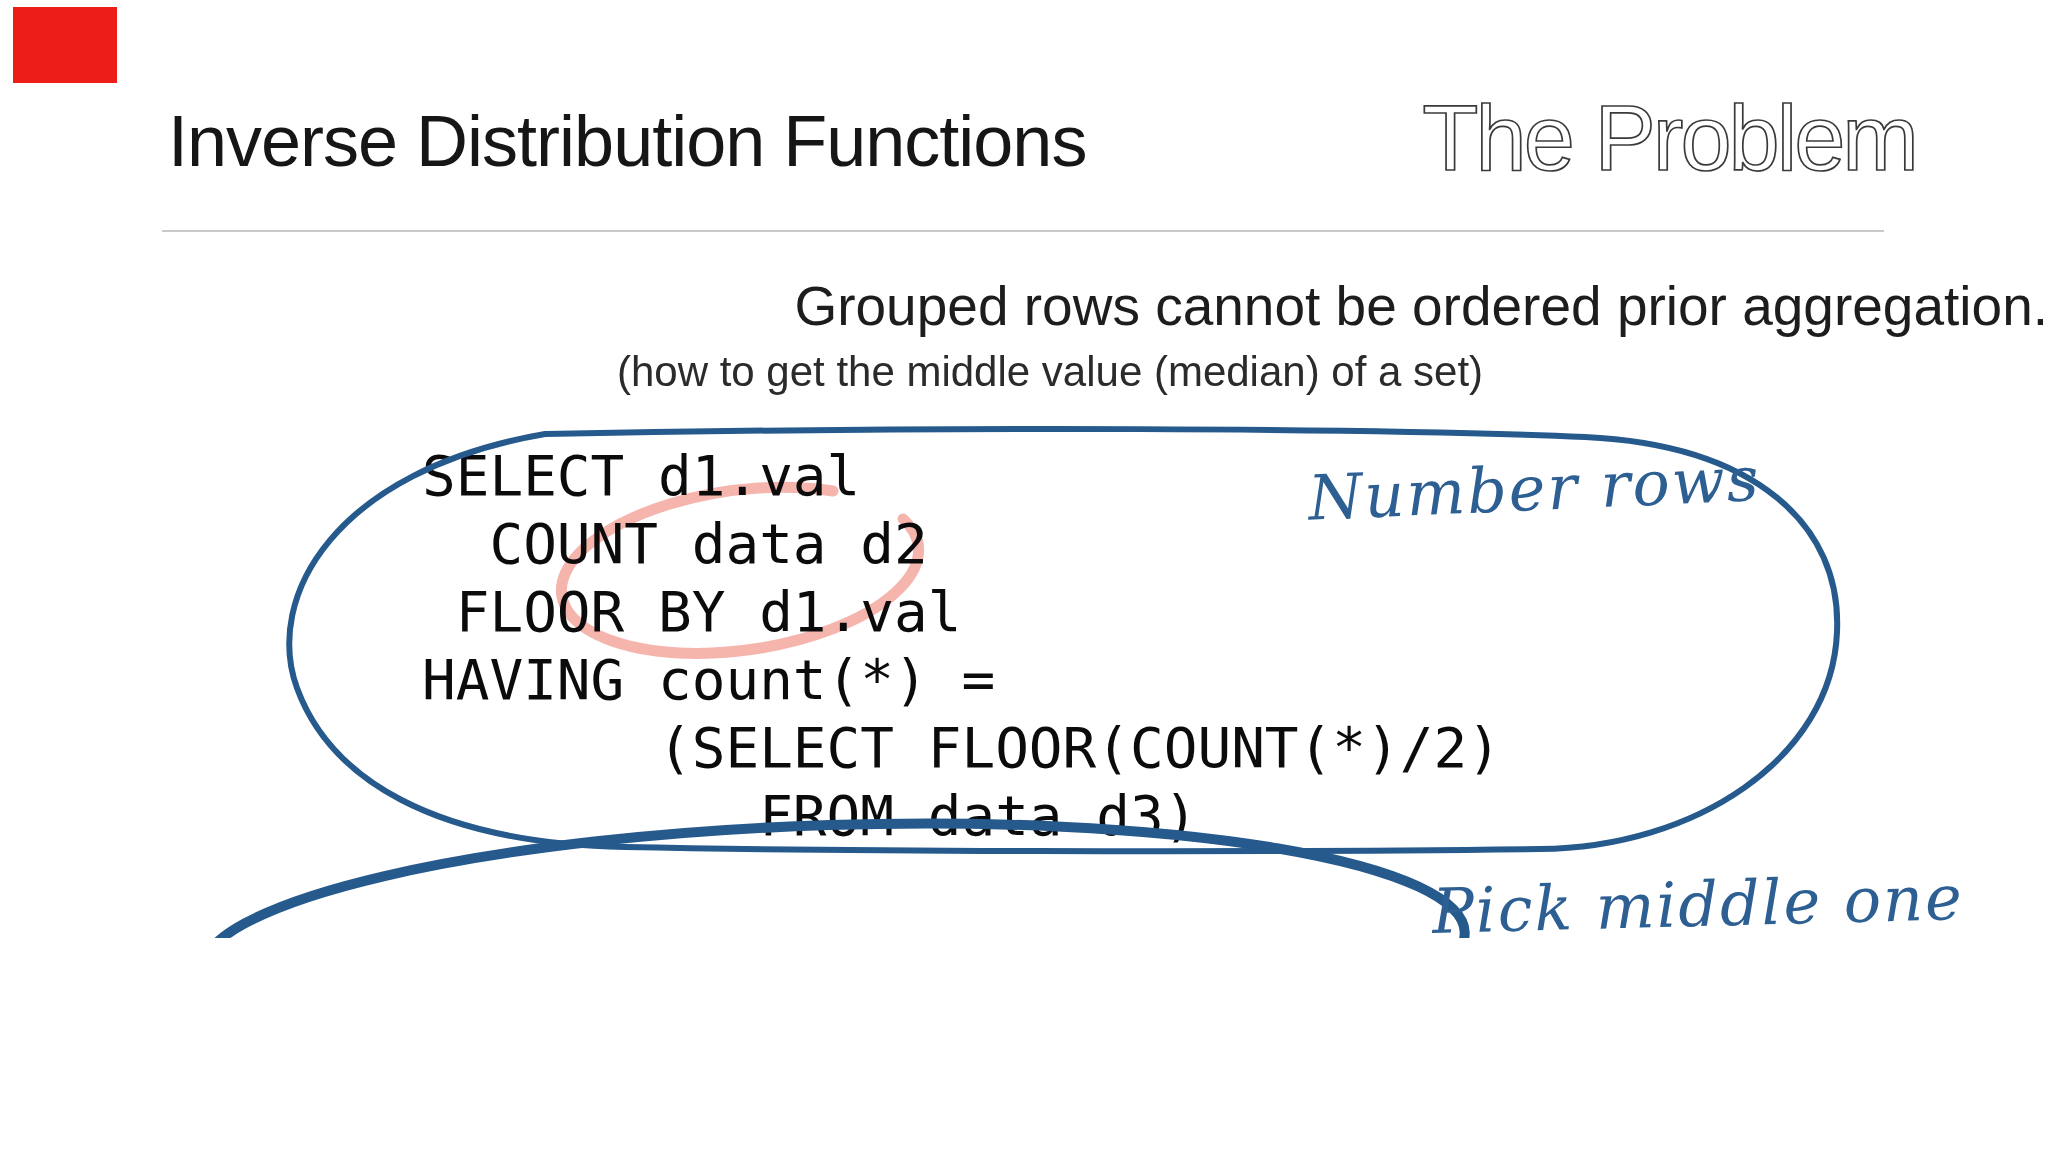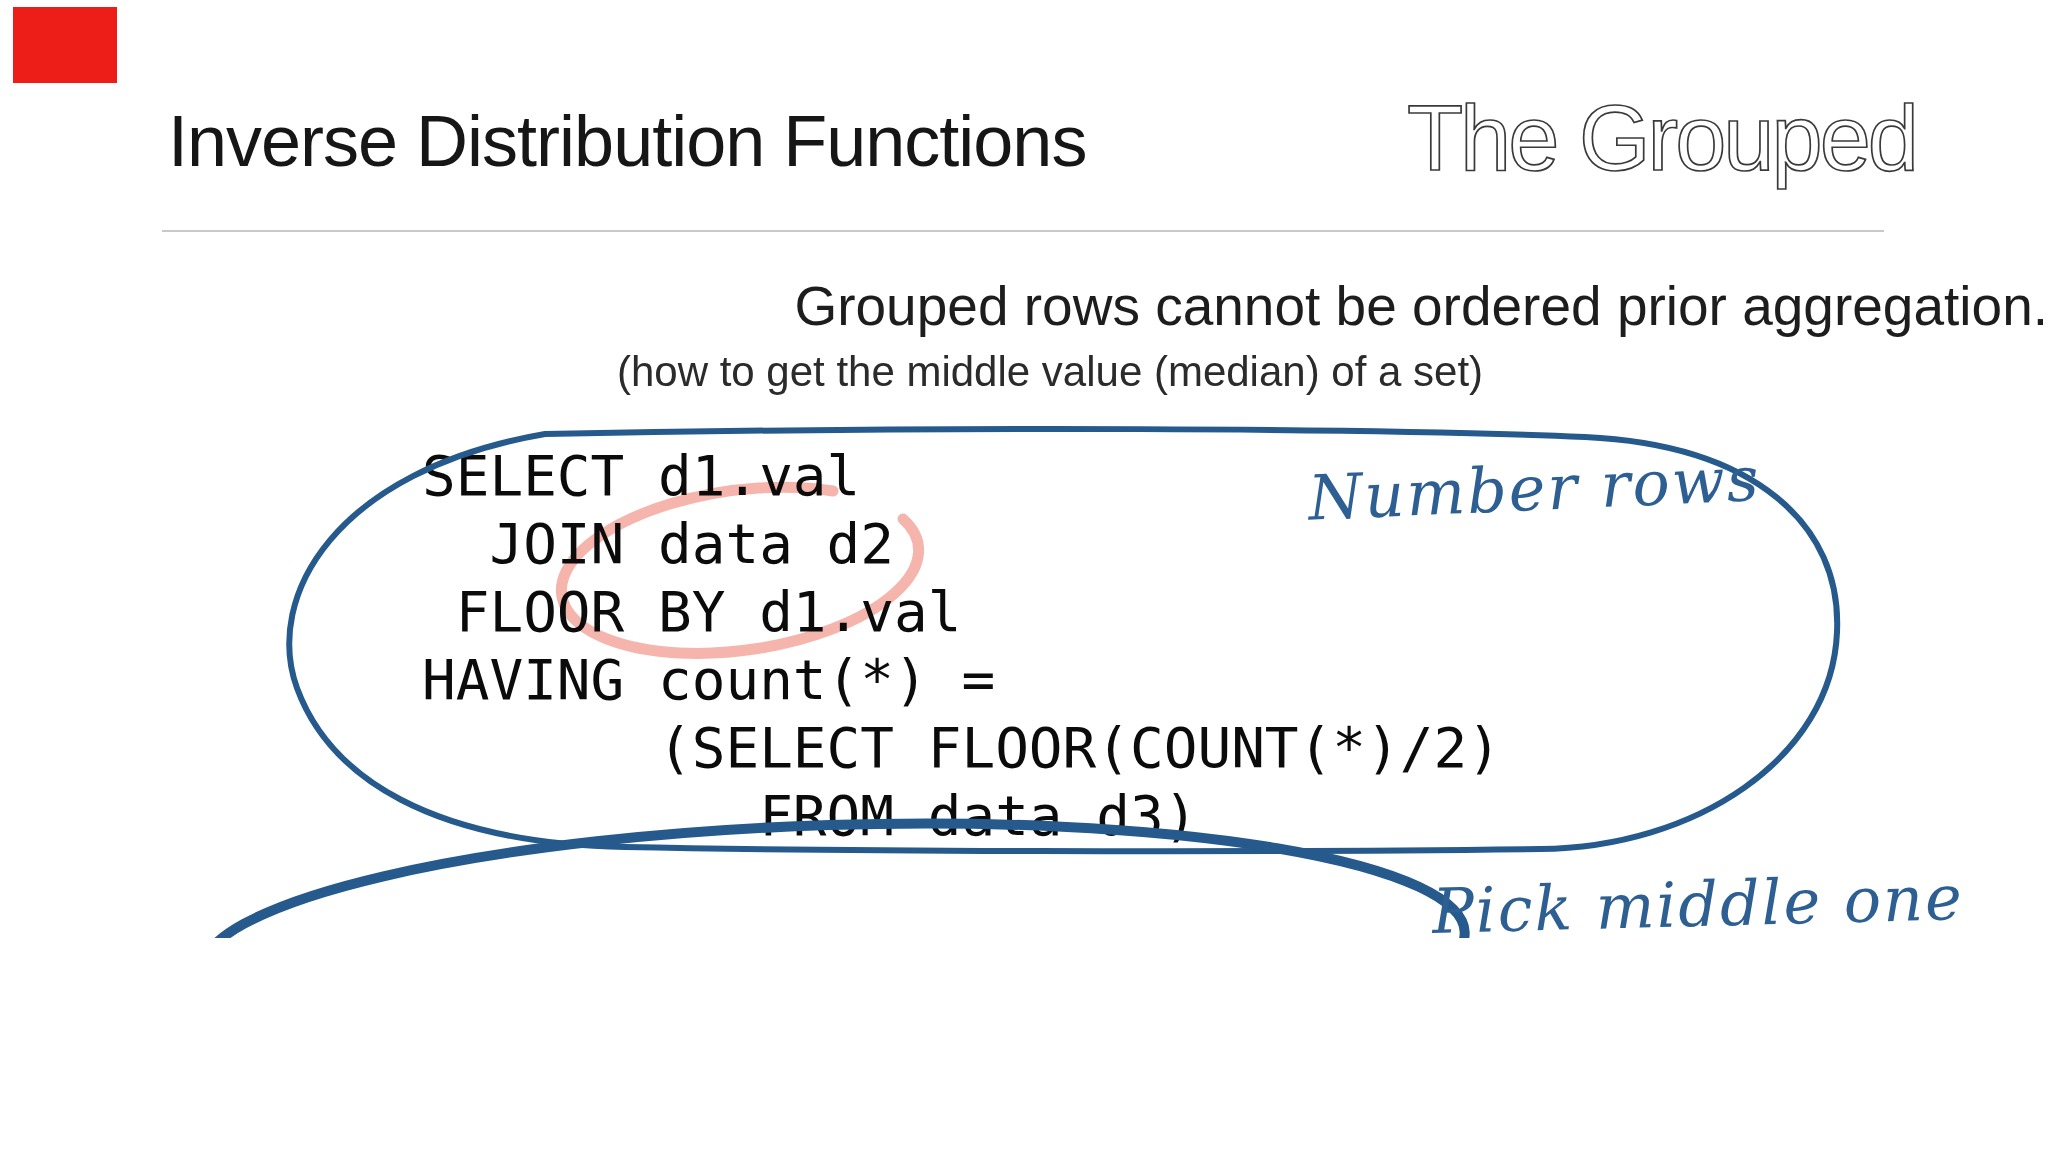--- a/index.html
+++ b/index.html
@@ -125,29 +125,29 @@
 <div class="slide">
 
   <svg class="overlay-svg overlay-under" viewBox="0 0 2048 1152">
     <rect x="13" y="7" width="104" height="76" fill="#ec1e17"></rect>
     <path d="M 903 519 A 180 80 -8 1 1 833 491" fill="none" stroke-width="11" stroke-linecap="round" stroke="#f5b5ad"></path>
     <ellipse cx="1008" cy="1030" rx="151" ry="51" transform="rotate(-6 1008 1030)" fill="none" stroke-width="11" stroke="#f5b5ad"></ellipse>
   </svg>
 
   <div class="page-title">Inverse Distribution Functions</div>
 
-  <div class="section-label">The Grouped</div>
+  <div class="section-label">The Problem</div>
 
   <div class="divider"></div>
 
   <div class="subtitle">Grouped rows cannot be ordered prior aggregation.</div>
 
   <div class="subtitle-note">(how to get the middle value (median) of a set)</div>
 
-  <pre class="sql-code"><div>SELECT d1.val</div><div>  JOIN data d2</div><div> FLOOR BY d1.val</div><div>HAVING count(*) =</div><div>       (SELECT FLOOR(COUNT(*)/2)</div><div>          FROM data d3)</div></pre>
+  <pre class="sql-code"><div>SELECT d1.val</div><div>  COUNT data d2</div><div> FLOOR BY d1.val</div><div>HAVING count(*) =</div><div>       (SELECT FLOOR(COUNT(*)/2)</div><div>          FROM data d3)</div></pre>
 
   <svg class="overlay-svg overlay-over" viewBox="0 0 2048 1152">
     <path d="M 545 434
              C 950 426 1380 428 1585 437
              C 1755 445 1842 525 1837 632
              C 1832 758 1695 848 1540 849
              C 1230 853 820 851 625 847
              C 432 843 330 778 297 688
              C 264 597 335 470 545 434 Z" fill="none" stroke-width="6" stroke-linecap="round" stroke="#265a8d"></path>
     <ellipse cx="833" cy="952" rx="632" ry="127" transform="rotate(-1.8 833 952)" fill="none" stroke-width="10" stroke="#265a8d"></ellipse>

